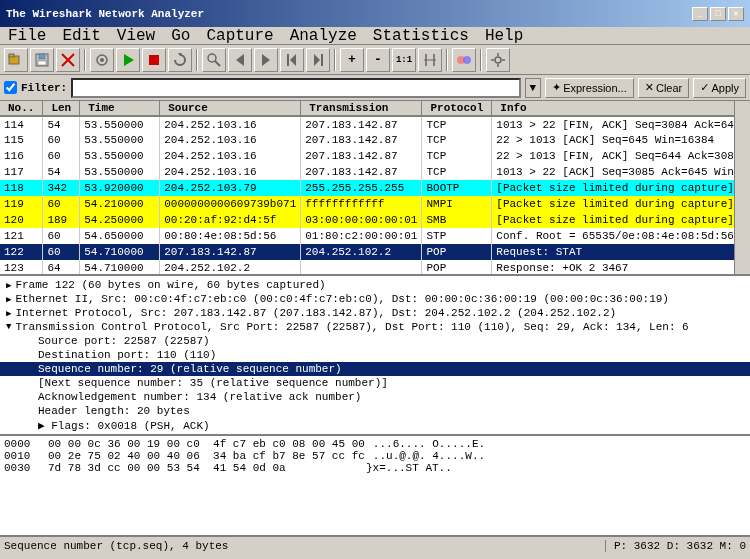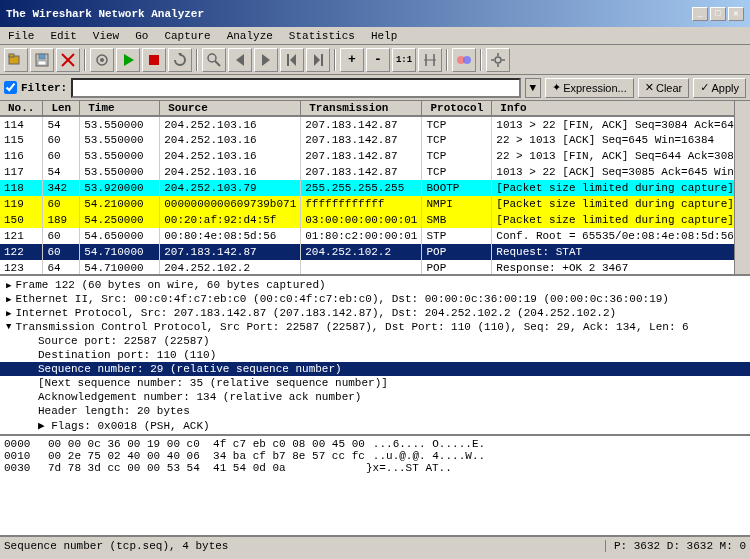--- a/index.html
+++ b/index.html
@@ -36,21 +36,21 @@
     #menubar {
       background: #d4d0c8;
       display: flex;
       padding: 2px 4px;
       gap: 8px;
       border-bottom: 1px solid #808080;
       height: 18px;
       align-items: center;
     }
     .menu-item {
-      font-size: 11px;
+      font-size: 16px;
       cursor: pointer;
       padding: 0 4px;
     }
 
     
     #toolbar {
       background: #d4d0c8;
       display: flex;
       padding: 2px 4px;
       gap: 2px;
@@ -416,21 +416,21 @@
           <tr class="row-yellow">
             <td>119</td>
             <td>60</td>
             <td>54.210000</td>
             <td>0000000000609739b071</td>
             <td>ffffffffffff</td>
             <td>NMPI</td>
             <td>[Packet size limited during capture]</td>
           </tr>
           <tr class="row-yellow">
-            <td>150</td>
+            <td>120</td>
             <td>189</td>
             <td>54.250000</td>
             <td>00:20:af:92:d4:5f</td>
             <td>03:00:00:00:00:01</td>
             <td>SMB</td>
             <td>[Packet size limited during capture]</td>
           </tr>
           <tr class="row-white">
             <td>121</td>
             <td>60</td>

